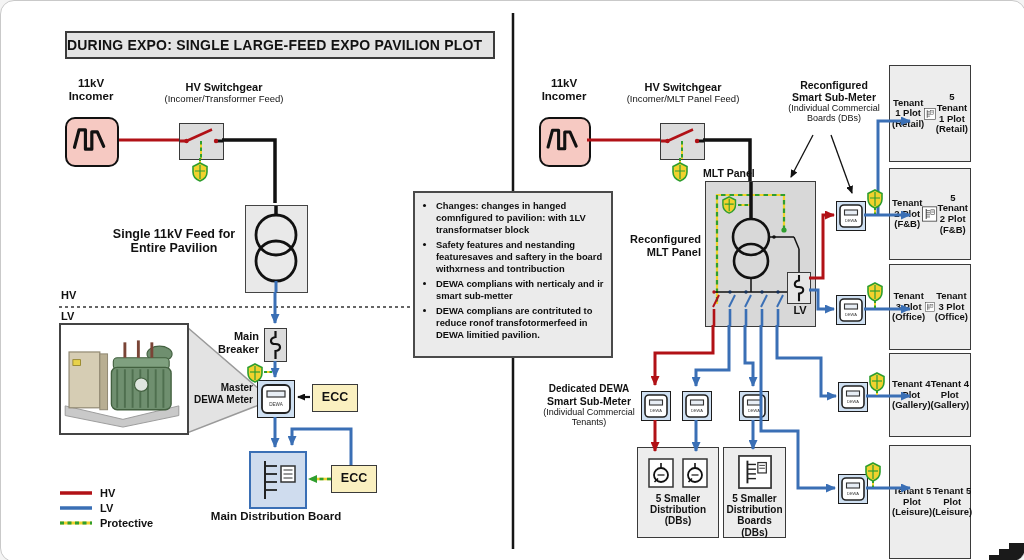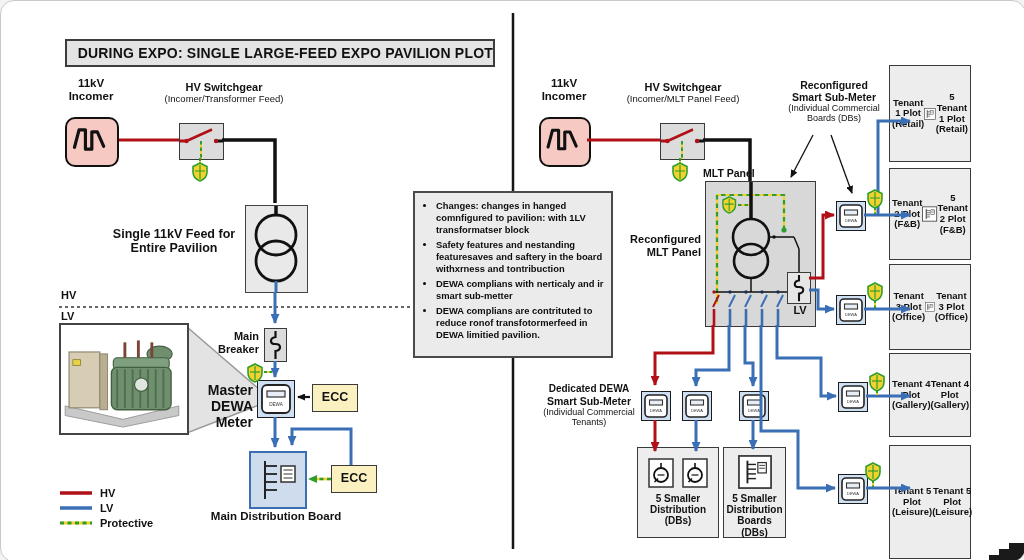--- a/index.html
+++ b/index.html
@@ -6,21 +6,21 @@
   #canvas{position:relative;width:1024px;height:560px;background:#ffffff;border:1px solid #c9c9c9;
     border-radius:14px;overflow:hidden;font-family:"Liberation Sans",sans-serif;color:#111;}
   .abs{position:absolute;}
   .b{font-weight:bold;}
   .c{text-align:center;}
   .r{text-align:right;}
   svg{display:block;}
   .layer{position:absolute;left:0;top:0;pointer-events:none;}
   .z0{z-index:0}.z5{z-index:5}
   .title{background:#e4e4e4;border:2px solid #3c3c3c;font-size:14px;font-weight:bold;
-    text-align:right;line-height:24px;letter-spacing:.2px;z-index:2;margin-top:8px;}
+    text-align:left;line-height:24px;letter-spacing:.2px;z-index:2;}
   .lbl{line-height:1.15;z-index:3;position:absolute;}
   .graybox{background:#dcdcdc;border:1.5px solid #3a3a3a;z-index:2;}
   .meter{background:#cfe0f2;border:1.6px solid #1c1c1c;z-index:3;}
   .ecc{background:#faf0c0;border:1.5px solid #3a3a3a;font-size:12.5px;font-weight:bold;
     text-align:center;z-index:3;}
   .tenant{background:#ededed;border:1.6px solid #3a3a3a;display:flex;
     align-items:center;justify-content:space-between;padding:3px 2px;z-index:2;box-sizing:border-box;}
   .tl{font-size:9.5px;font-weight:bold;text-align:center;line-height:1.12;}
   .shield{z-index:6;position:absolute;}
   .changes{background:#ebebeb;border:2px solid #4a4a4a;z-index:2;box-sizing:border-box;padding:7px 4px 6px 6px;}
@@ -88,21 +88,21 @@
   <div class="lbl b r" style="left:196px;top:329px;width:62px;font-size:11px;">
     <div>Main</div>
     <div>Breaker</div>
   </div>
   <div class="abs graybox" style="left:263px;top:327px;width:21px;height:32px;z-index:3;">
     <svg width="21" height="32" viewBox="0 0 21 32">
       <path d="M10.5,2 V8 C4.5,9 4.5,15 10.5,15 C16.5,15 16.5,21 10.5,22 V30" fill="none" stroke="#111" stroke-width="2.2"></path>
     </svg>
   </div>
 
-  <div class="lbl b r" style="left:184px;top:381px;width:68px;font-size:14px;">
+  <div class="lbl b r" style="left:184px;top:381px;width:68px;font-size:10px;">
     <div>Master</div>
     <div>DEWA Meter</div>
   </div>
   <div class="abs meter" style="left:256px;top:379px;width:36px;height:36px;">
     <svg width="36" height="36" viewBox="0 0 36 36">
       <rect x="4" y="4" width="28" height="28" rx="5" fill="#fff" stroke="#222" stroke-width="1.8"></rect>
       <rect x="9" y="10" width="18" height="6" fill="#e8eef5" stroke="#333" stroke-width="1.2"></rect>
       <text x="18" y="25" font-size="4.6" text-anchor="middle" fill="#333">DEWA</text>
     </svg>
   </div>

